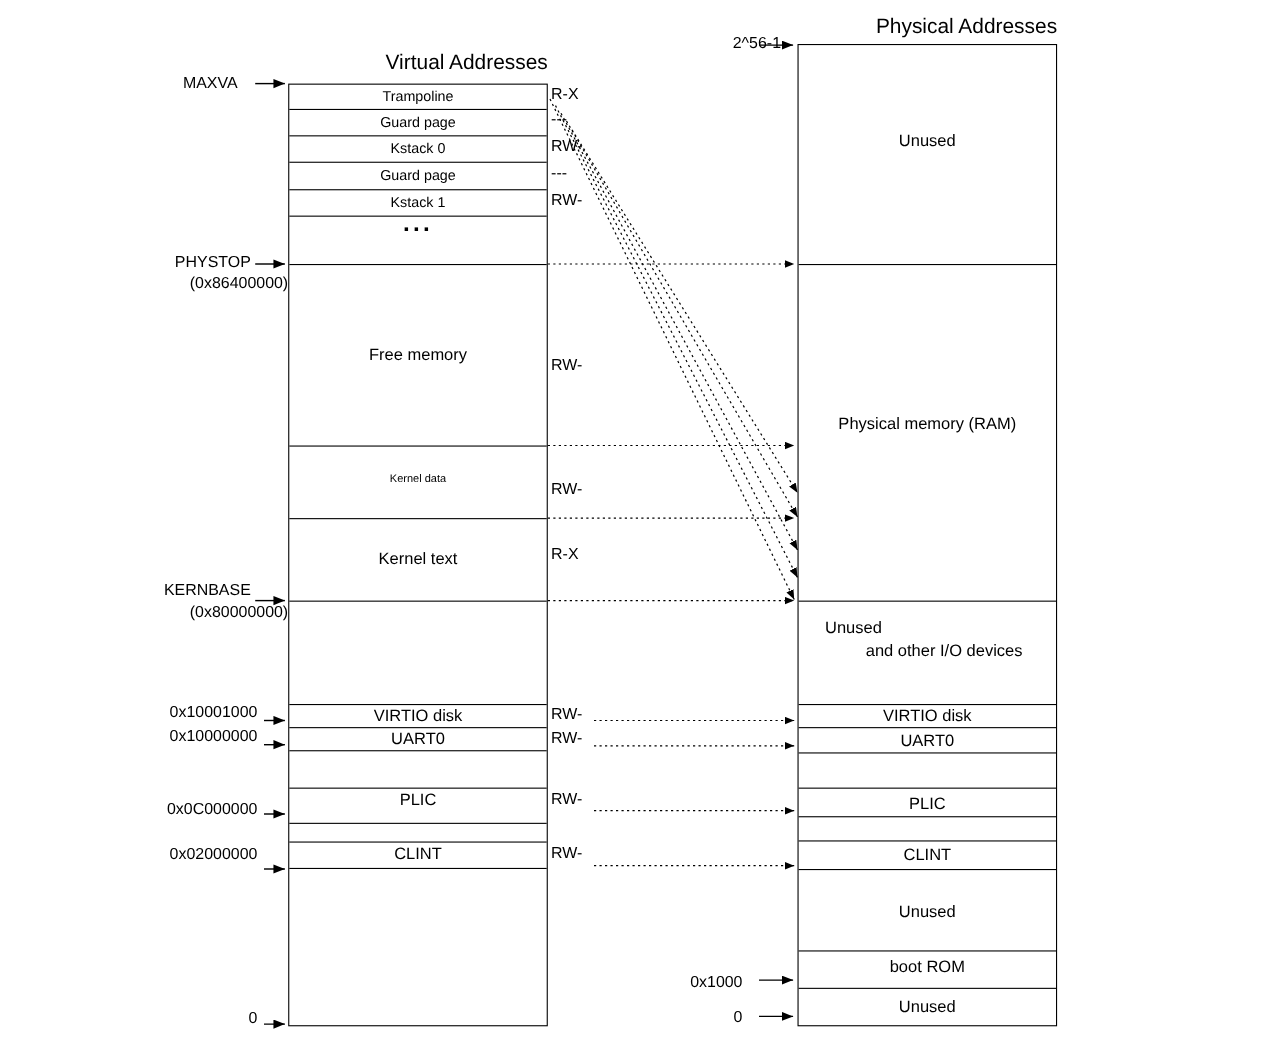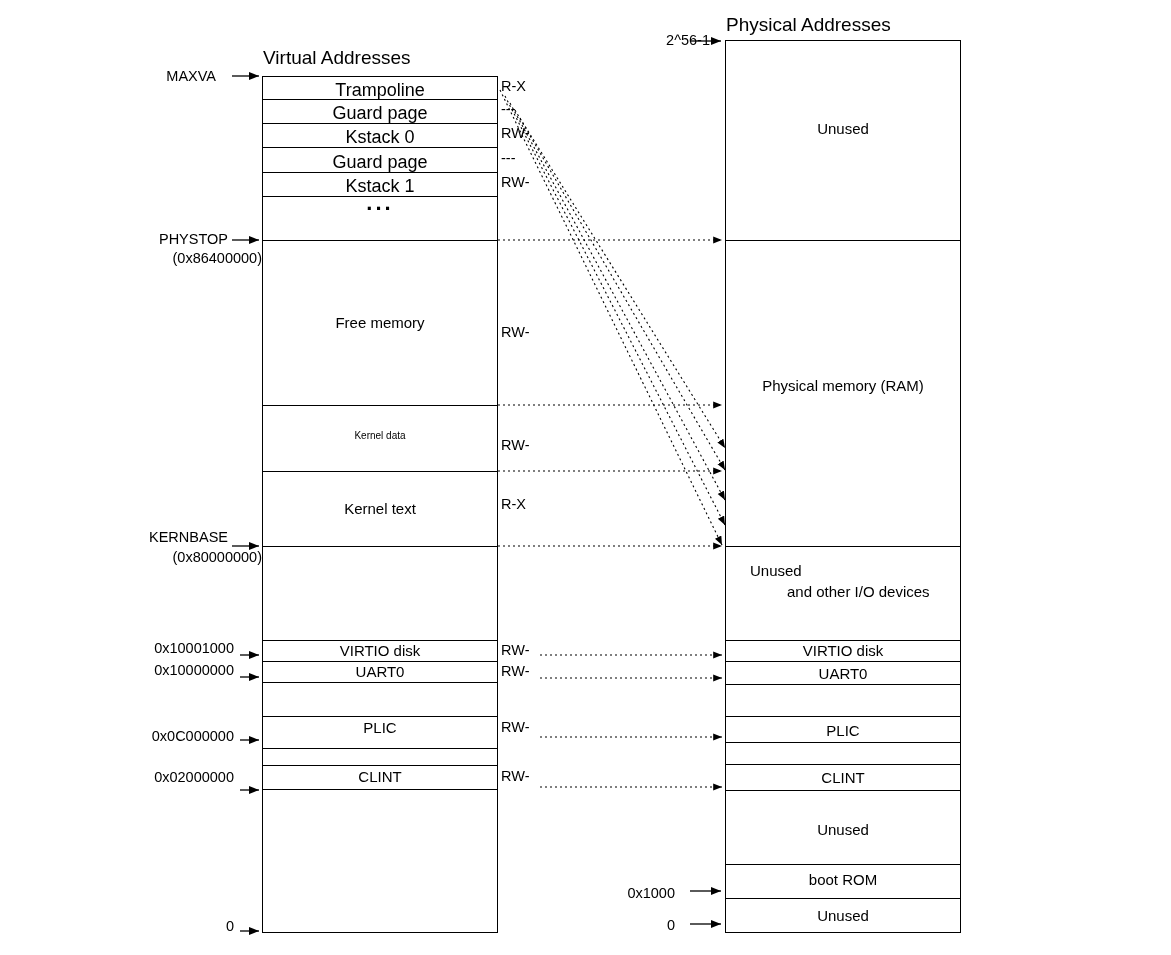--- a/index.html
+++ b/index.html
@@ -14,37 +14,37 @@
   #canvas {
     position: relative;
     width: 1171px;
     height: 955px;
     overflow: hidden;
     background: #ffffff;
   }
   .title {
     position: absolute;
     font-size: 19px;
-    text-align: left;
+    text-align: right;
     white-space: nowrap;
   }
   .col-box {
     position: absolute;
     border: 1.5px solid #000;
     box-sizing: border-box;
     background: #fff;
   }
   .hline {
     position: absolute;
     height: 0;
     border-top: 1.2px solid #000;
   }
   .row-label {
     position: absolute;
-    font-size: 18px;
+    font-size: 13px;
     text-align: center;
     white-space: nowrap;
   }
   .addr-label {
     position: absolute;
     font-size: 14.5px;
     text-align: right;
     white-space: nowrap;
   }
   .perm-label {

